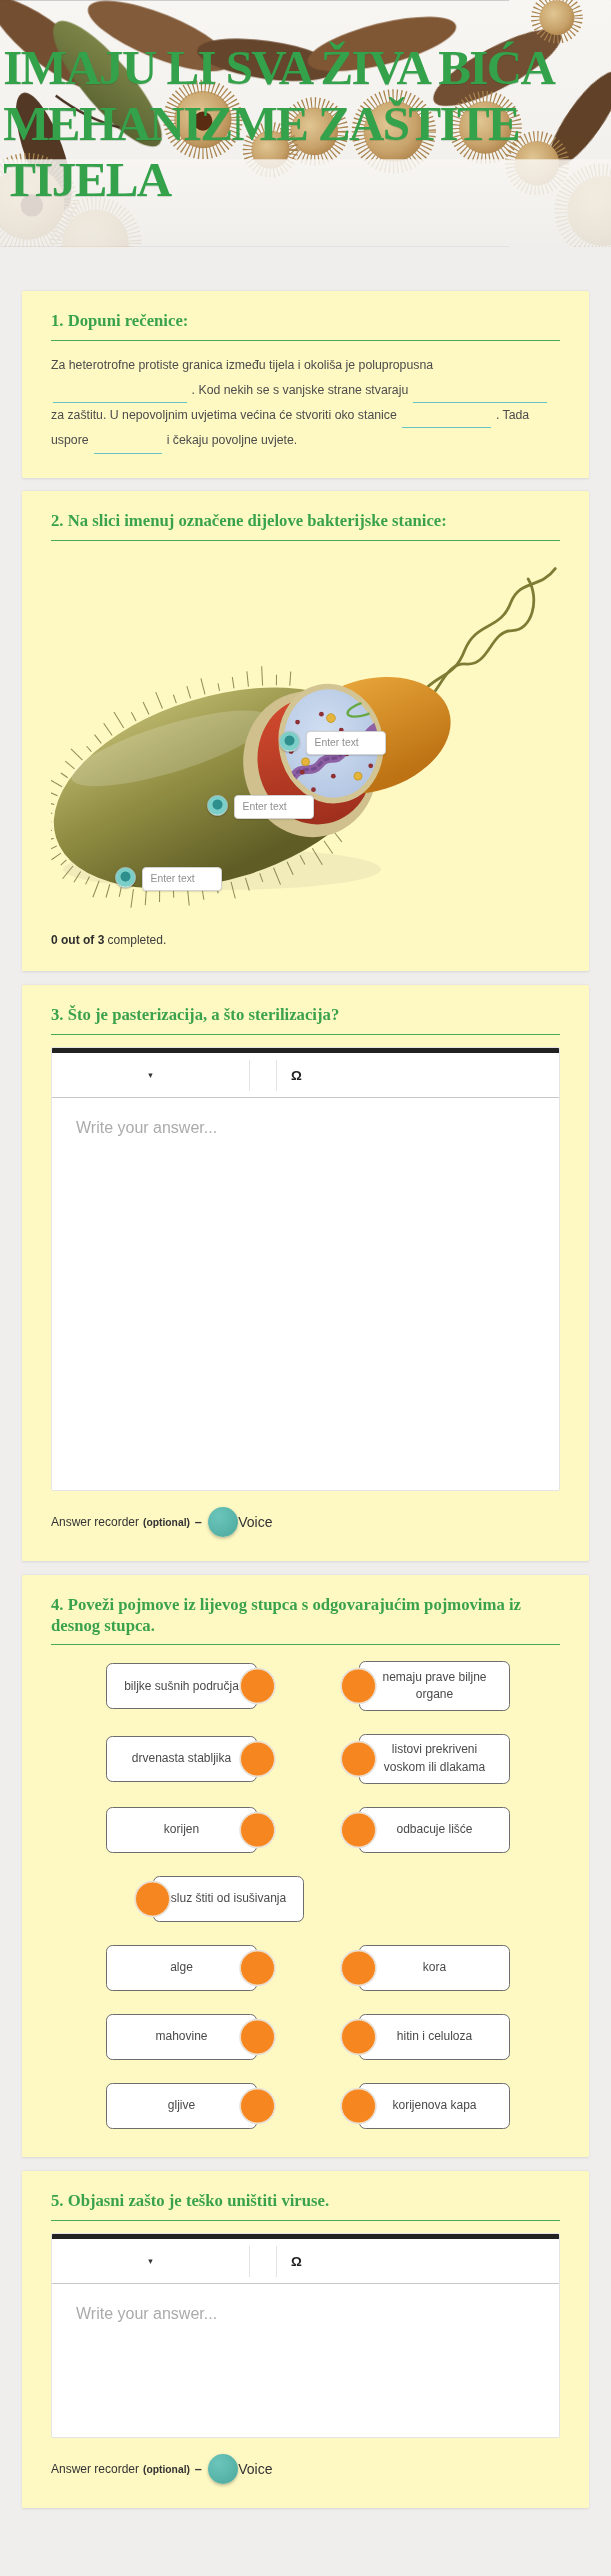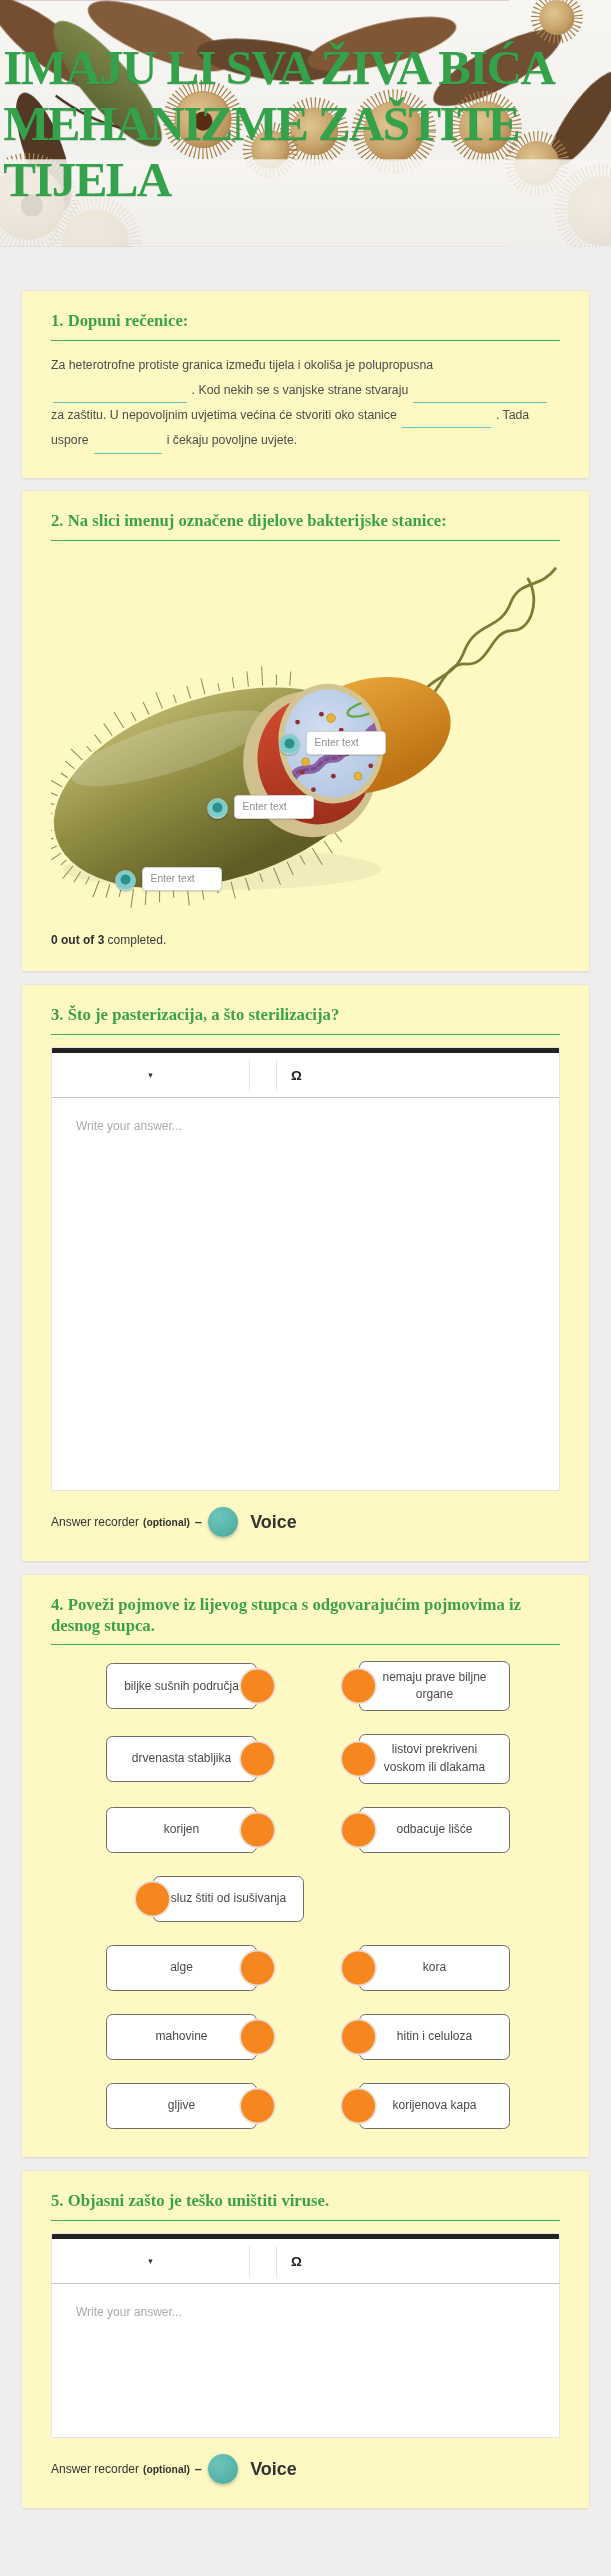--- a/index.html
+++ b/index.html
@@ -3,21 +3,21 @@
 <meta charset="utf-8">
 <style>
   html,body{margin:0;padding:0;}
   body{
     width:611px;height:2576px;overflow:hidden;
     background:#efeeec;
     font-family:"Liberation Sans","DejaVu Sans",sans-serif;
     color:#4a4a4a;position:relative;
   }
   
-  .header{position:relative;width:509px;height:247px;background:#701a75;}
+  .header{position:relative;width:509px;height:247px;background:#0f172a;}
   .header svg{position:absolute;left:0;top:0;}
   .header-title{
     position:absolute;left:3.2px;top:40px;width:608px;
     font-family:"Liberation Serif","DejaVu Serif",serif;
     font-weight:600;font-size:49px;line-height:56px;letter-spacing:-1.6px;
     color:#34a14b;white-space:pre-line;text-shadow:0 0.8px 0 rgba(0,60,20,.15);
   }
   
   .card{
     background:#fef9c3;margin:0 22px 13.5px 22px;padding:20px 29px 24px 29px;
@@ -30,21 +30,21 @@
     margin:0;padding-bottom:8px;border-bottom:0.8px solid #4aa85a;
   }
   
   .fill-par{margin-top:12px;font-size:12.3px;line-height:2.05;color:#4c4c4c;}
   .blank{
     display:inline-block;height:1.15em;vertical-align:bottom;
     border-bottom:1.6px solid #68c3c5;margin:0 1.6px;
   }
   
   .media-area{position:relative;width:509px;height:370px;margin-top:9.6px;}
-  .enter-widget{position:absolute;display:flex;align-items:flex-end;}
+  .enter-widget{position:absolute;display:flex;align-items:flex-start;}
   .marker-dot{
     width:19px;height:19px;border-radius:50%;flex:0 0 auto;
     background:radial-gradient(circle at 50% 45%, #2f8f8c 0 33%, #7bcfc8 38% 70%, #e2f2ee 72%);
     border:0.8px solid #a8c3bf;box-shadow:0 0.8px 1.6px rgba(0,0,0,.3);
   }
   .enter-box{
     margin-left:5.6px;width:80px;height:24px;background:#fff;
     border:0.8px solid #d2d2d2;border-radius:4px;box-shadow:0 0.8px 1.6px rgba(0,0,0,.13);
     color:#8f8f8f;font-size:10.3px;display:flex;align-items:center;padding-left:8px;
     box-sizing:border-box;
@@ -55,33 +55,33 @@
   
   .editor{margin-top:12.7px;border:0.8px solid #e4e4e4;border-radius:1.6px;overflow:hidden;}
   .editor-topbar{height:4.8px;background:#222;}
   .editor-toolbar{height:44px;display:flex;align-items:stretch;background:#fff;border-bottom:0.8px solid #c7c7c7;}
   .tb-dd{width:197px;display:flex;align-items:center;justify-content:center;cursor:pointer;}
   .tb-caret{font-size:8.8px;color:#333;}
   .tb-sep{width:0.8px;background:#e3e3e3;margin:6.4px 0;}
   .tb-gap{width:26px;}
   .tb-omega{display:flex;align-items:center;padding-left:14.3px;width:56px;
     font-size:13.5px;color:#222;font-weight:600;cursor:pointer;}
-  .editor-area{padding:21px 24px;color:#ababab;font-size:12px;background:#fff;}
+  .editor-area{padding:21px 24px;color:#ababab;font-size:16px;background:#fff;}
   .area-tall{min-height:350px;}
   .area-short{min-height:111px;}
   .recorder{margin-top:16px;display:flex;align-items:center;color:#333;}
   .rec-label{font-weight:400;font-size:12px;}
   .rec-optional{font-weight:700;font-size:10.3px;margin-left:4px;}
   .rec-dash{font-weight:700;margin:0 6.4px 0 4.8px;}
   .rec-circle{
     width:30px;height:30px;border-radius:50%;
     background:radial-gradient(circle at 35% 30%, #6cc5ba, #4aa89d);
     box-shadow:0 1.6px 3.2px rgba(0,0,0,.25);cursor:pointer;
   }
-  .rec-voice{font-weight:700;font-size:18px;margin-left:12px;}
+  .rec-voice{font-weight:400;font-size:14px;}
   
   .match-area{margin-top:16px;}
   .match-row{display:flex;align-items:center;margin-bottom:23px;}
   .match-row:last-child{margin-bottom:4.8px;}
   .m-box{
     position:relative;width:151px;min-height:46px;box-sizing:border-box;
     border:0.8px solid #6d6d6d;border-radius:6.4px;background:#fff;
     display:flex;align-items:center;justify-content:center;text-align:center;
     font-size:12px;color:#4a4a4a;line-height:1.45;padding:6.4px 16px;
   }

